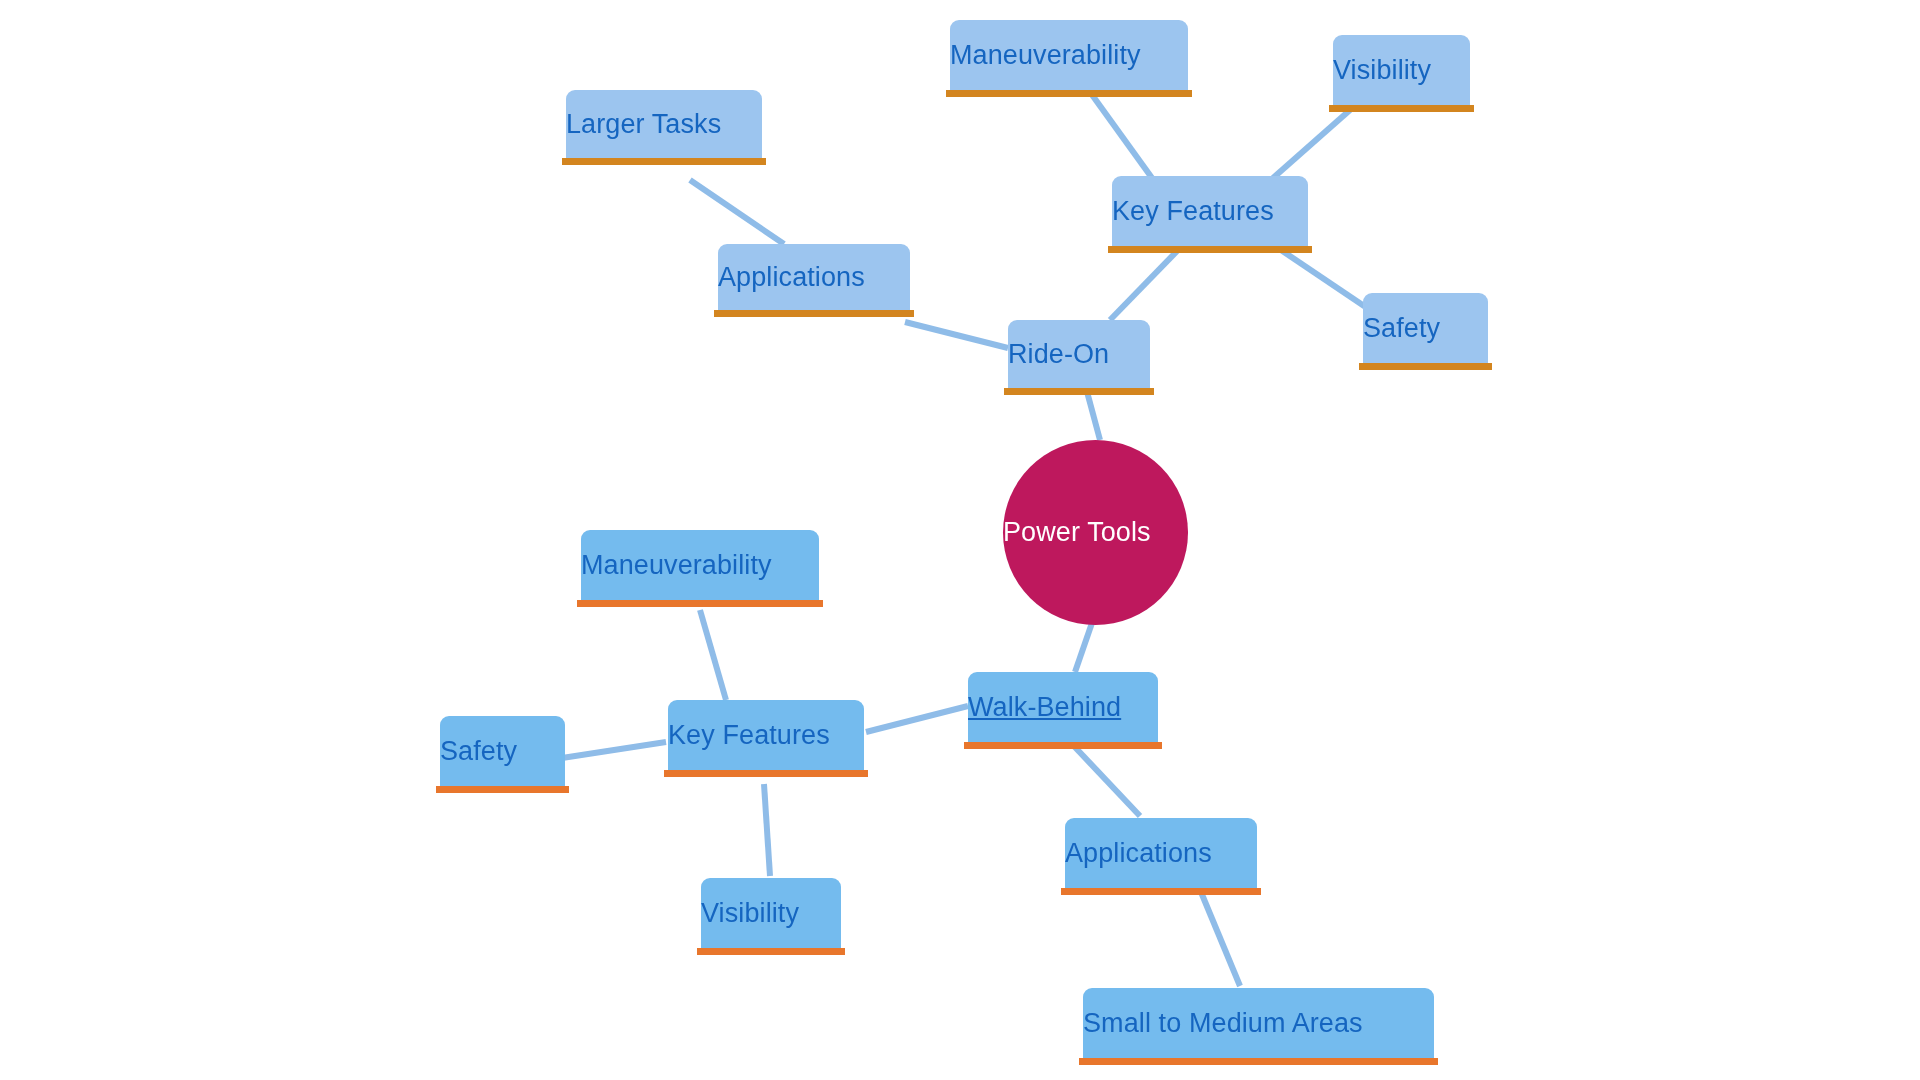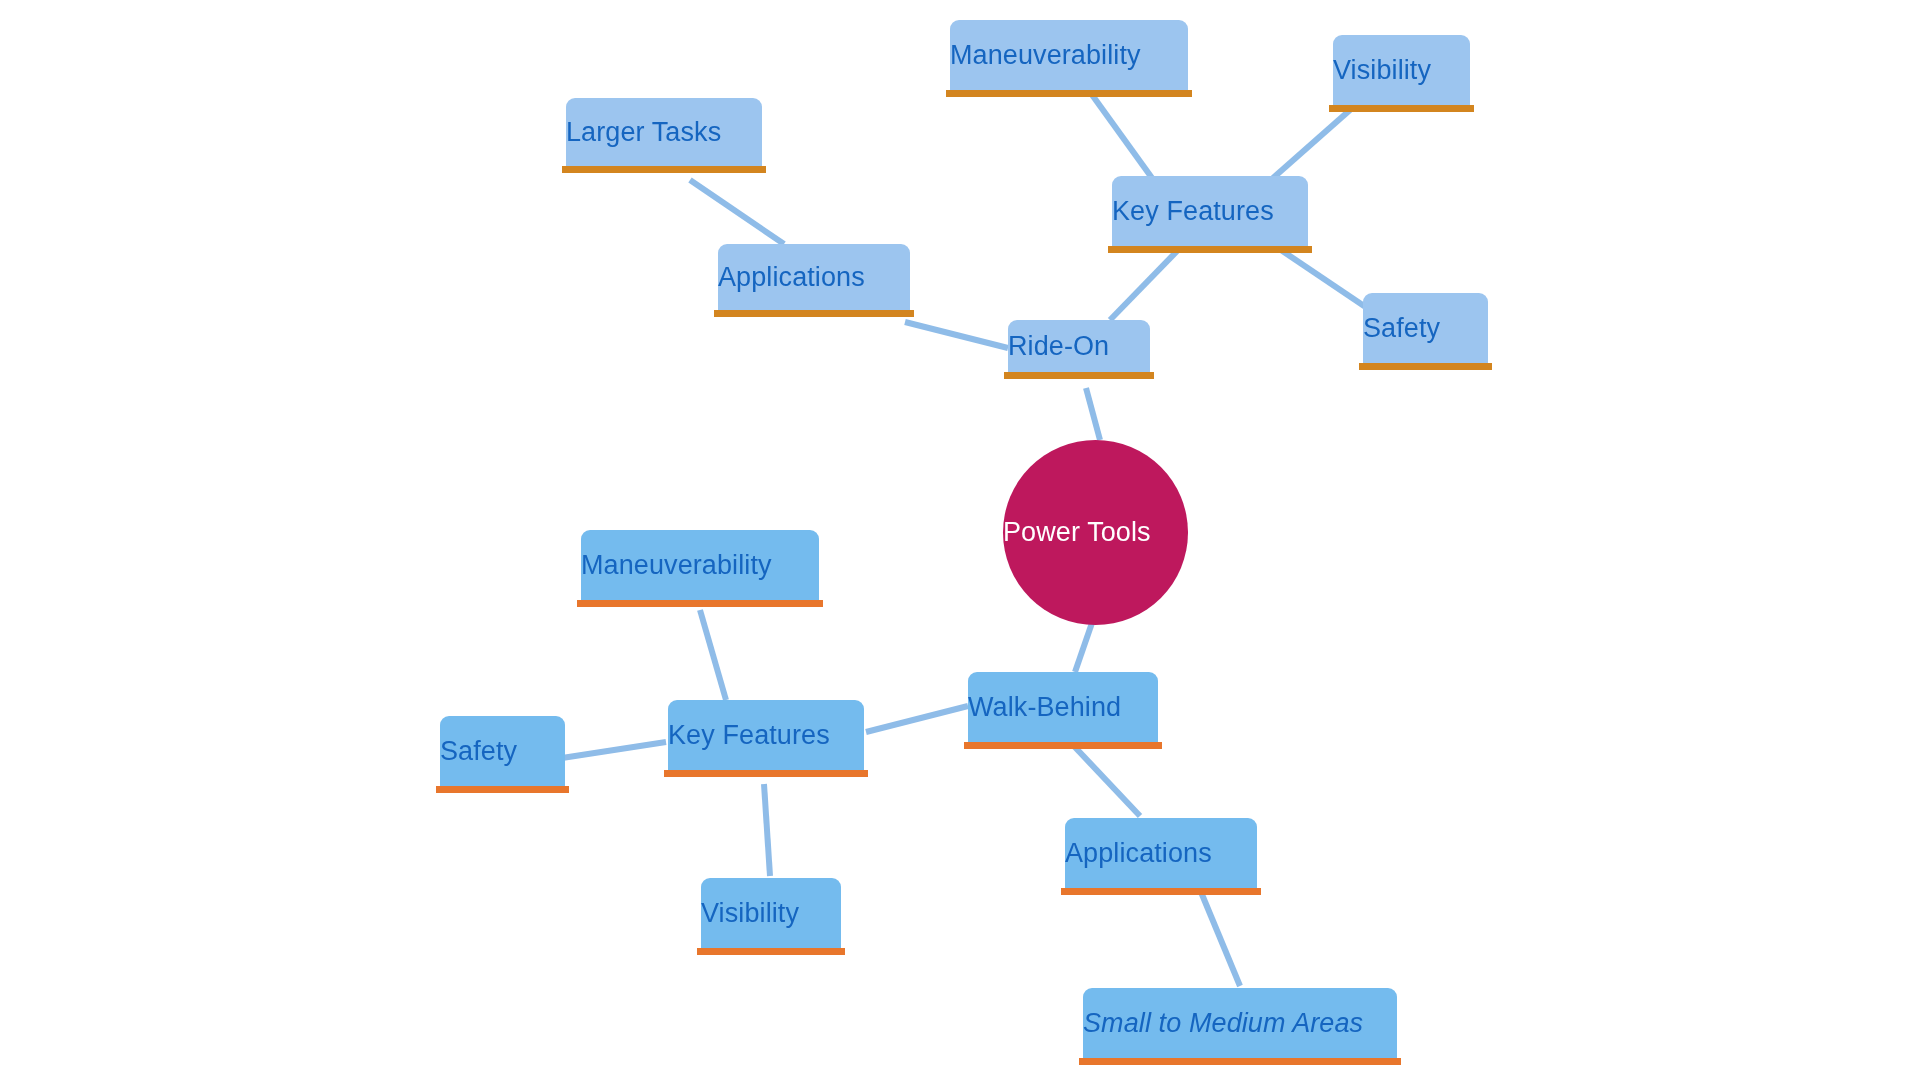--- a/index.html
+++ b/index.html
@@ -106,31 +106,31 @@
       <line x1="1072" y1="744" x2="1140" y2="816"></line>
 
       <line x1="1196" y1="880" x2="1240" y2="986"></line>
     </g>
   </svg>
 
   <div class="node node-root" style="left: 1003px; top: 440px; width: 185px; height: 185px; background: #be185d; color: rgb(255, 255, 255);">
     <span class="node-label">Power Tools</span>
   </div>
 
-  <div class="node pal-a" style="left: 1008px; top: 320px; width: 142px; height: 52px; background: rgb(156, 197, 239); color: rgb(21, 101, 192);">
+  <div class="node pal-a" style="left: 1008px; top: 320px; width: 142px; height: 68px; background: rgb(156, 197, 239); color: rgb(21, 101, 192);">
     <span class="node-label">Ride-On</span>
     <span class="node-rule" style="background: rgb(211, 133, 31);"></span>
   </div>
 
   <div class="node pal-a" style="left: 718px; top: 244px; width: 192px; height: 66px; background: rgb(156, 197, 239); color: rgb(21, 101, 192);">
     <span class="node-label">Applications</span>
     <span class="node-rule" style="background: rgb(211, 133, 31);"></span>
   </div>
 
-  <div class="node pal-a" style="left: 566px; top: 98px; width: 196px; height: 68px; background: rgb(156, 197, 239); color: rgb(21, 101, 192);">
+  <div class="node pal-a" style="left: 566px; top: 90px; width: 196px; height: 68px; background: rgb(156, 197, 239); color: rgb(21, 101, 192);">
     <span class="node-label">Larger Tasks</span>
     <span class="node-rule" style="background: rgb(211, 133, 31);"></span>
   </div>
 
   <div class="node pal-a" style="left: 1112px; top: 176px; width: 196px; height: 70px; background: rgb(156, 197, 239); color: rgb(21, 101, 192);">
     <span class="node-label">Key Features</span>
     <span class="node-rule" style="background: rgb(211, 133, 31);"></span>
   </div>
 
   <div class="node pal-a" style="left: 950px; top: 20px; width: 238px; height: 70px; background: rgb(156, 197, 239); color: rgb(21, 101, 192);">
@@ -141,21 +141,21 @@
   <div class="node pal-a" style="left: 1333px; top: 35px; width: 137px; height: 70px; background: rgb(156, 197, 239); color: rgb(21, 101, 192);">
     <span class="node-label">Visibility</span>
     <span class="node-rule" style="background: rgb(211, 133, 31);"></span>
   </div>
 
   <div class="node pal-a" style="left: 1363px; top: 293px; width: 125px; height: 70px; background: rgb(156, 197, 239); color: rgb(21, 101, 192);">
     <span class="node-label">Safety</span>
     <span class="node-rule" style="background: rgb(211, 133, 31);"></span>
   </div>
 
-  <div class="node pal-b" style="left: 968px; top: 672px; width: 190px; height: 70px; background: rgb(116, 187, 238); color: rgb(21, 101, 192);">
+  <div class="node pal-b" style="left: 968px; top: 672px; width: 190px; height: 70px; background: rgb(116, 187, 238); color: rgb(21, 101, 192); text-decoration: underline;">
     <span class="node-label">Walk-Behind</span>
     <span class="node-rule" style="background: rgb(232, 118, 44);"></span>
   </div>
 
   <div class="node pal-b" style="left: 668px; top: 700px; width: 196px; height: 70px; background: rgb(116, 187, 238); color: rgb(21, 101, 192);">
     <span class="node-label">Key Features</span>
     <span class="node-rule" style="background: rgb(232, 118, 44);"></span>
   </div>
 
   <div class="node pal-b" style="left: 581px; top: 530px; width: 238px; height: 70px; background: rgb(116, 187, 238); color: rgb(21, 101, 192);">
@@ -171,18 +171,18 @@
   <div class="node pal-b" style="left: 701px; top: 878px; width: 140px; height: 70px; background: rgb(116, 187, 238); color: rgb(21, 101, 192);">
     <span class="node-label">Visibility</span>
     <span class="node-rule" style="background: rgb(232, 118, 44);"></span>
   </div>
 
   <div class="node pal-b" style="left: 1065px; top: 818px; width: 192px; height: 70px; background: rgb(116, 187, 238); color: rgb(21, 101, 192);">
     <span class="node-label">Applications</span>
     <span class="node-rule" style="background: rgb(232, 118, 44);"></span>
   </div>
 
-  <div class="node pal-b" style="left: 1083px; top: 988px; width: 314px; height: 70px; background: rgb(116, 187, 238); color: rgb(21, 101, 192); font-style: italic;">
+  <div class="node pal-b" style="left: 1083px; top: 988px; width: 351px; height: 70px; background: rgb(116, 187, 238); color: rgb(21, 101, 192);">
     <span class="node-label">Small to Medium Areas</span>
     <span class="node-rule" style="background: rgb(232, 118, 44);"></span>
   </div>
 
 </div>
 
 </body></html>

